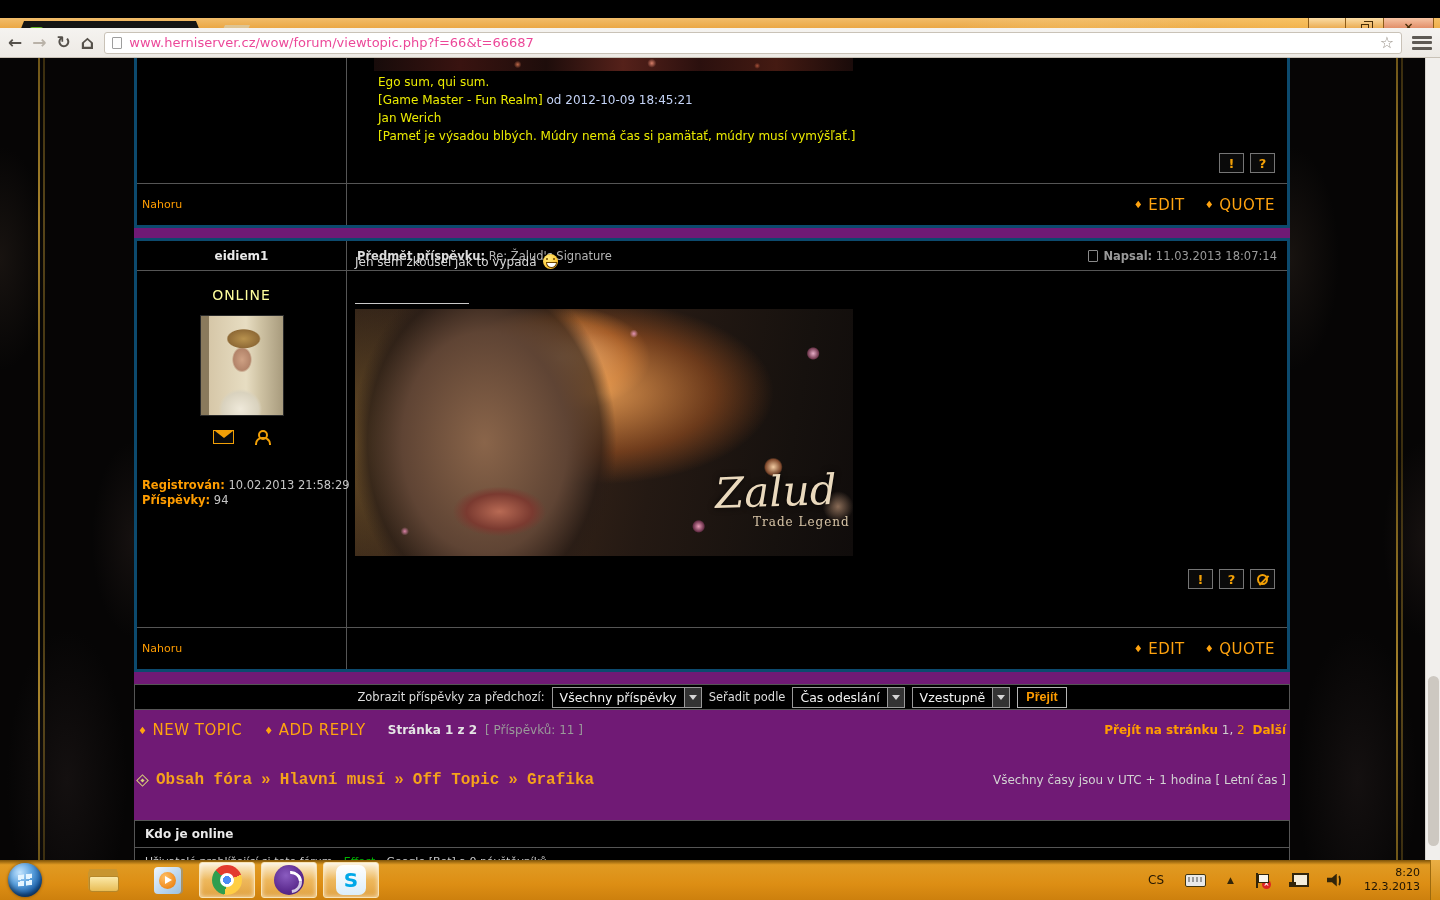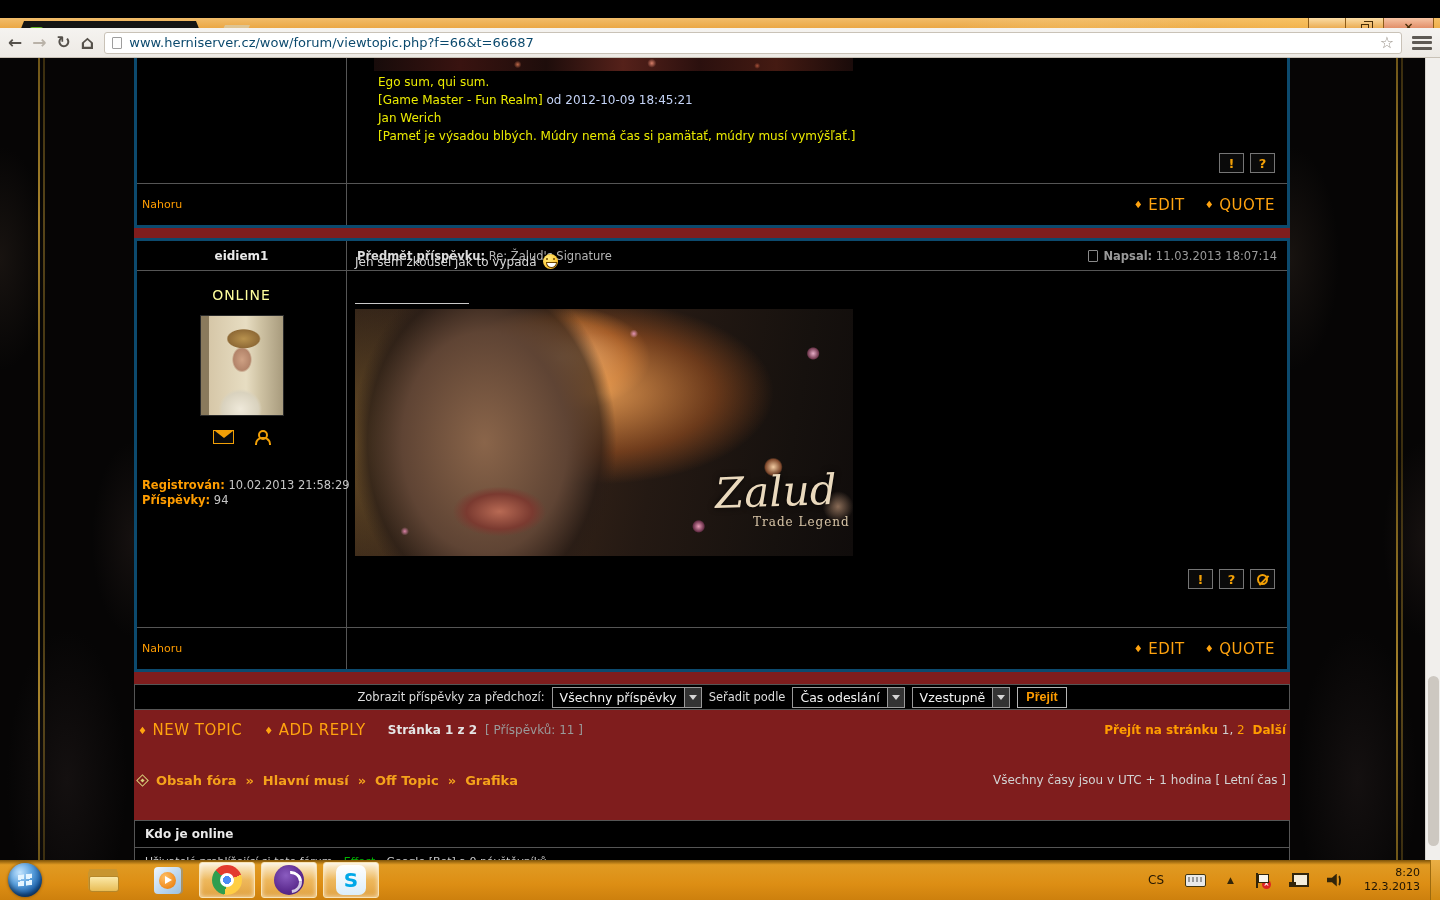--- a/index.html
+++ b/index.html
@@ -39,27 +39,27 @@
 
   .toolbar { position:absolute; left:0; top:28px; width:1440px; height:30px;
     background:linear-gradient(#f5f3f0,#edeae5); border-bottom:1px solid #c8c1b6;
     display:flex; align-items:center; padding:0 8px; gap:10px; }
   .nav-ico { font-size:17px; color:#55514b; line-height:1; font-weight:bold; }
   .nav-ico.dis { color:#b9b2a8; }
   .urlbar { flex:1; height:22px; background:#fff; border:1px solid #c9c2b7; border-radius:3px;
     display:flex; align-items:center; padding:0 7px; gap:7px; }
   .ico-doc { width:10px; height:12px; border:1px solid #9d9d9d; border-radius:1px;
     display:inline-block; background:#fdfdfd; flex:none; }
-  .url-text { font-size:13px; color:#0c4a6e; }
+  .url-text { font-size:13px; color:#ec4899; }
   .star { margin-left:auto; color:#9a938a; font-size:16px; line-height:1; }
   .menu-ico { width:20px; height:14px; display:flex; flex-direction:column; justify-content:space-between; }
   .menu-ico i { display:block; height:3px; background:#5e5a54; border-radius:1px; }
 
   
-  .page { position:absolute; left:0; top:58px; width:1440px; height:802px; background:#7f1d1d; overflow:hidden; }
+  .page { position:absolute; left:0; top:58px; width:1440px; height:802px; background:#701a75; overflow:hidden; }
   .orn { background:
       radial-gradient(ellipse 70px 160px at 0% 25%, #181310 0, transparent 70%),
       radial-gradient(ellipse 60px 140px at 100% 60%, #161110 0, transparent 70%),
       radial-gradient(ellipse 80px 200px at 50% 90%, #141010 0, transparent 75%),
       #060505; }
   .goldline { width:2px; background:linear-gradient(#6d5518,#a8842c 20%,#6d5518 50%,#a8842c 80%,#6d5518); }
   .scrollbar { position:absolute; left:1425px; top:0; width:15px; height:802px;
     background:#f1efec; border-left:1px solid #dad6d0; }
   .thumb { position:absolute; left:2px; top:618px; width:11px; height:170px;
     background:#cdc8c1; border-radius:6px; }
@@ -176,21 +176,21 @@
   .pginfo .cnt { color:#9a9a9a; font-size:12px; margin-left:8px; }
   .goto b { color:#ff9d00; } .goto { color:#cfcfcf; }
   .goto .lnk { color:#ff9d00; }
 
   
   .crumbs { position:absolute; left:0; top:702px; width:1156px; height:40px;
     display:flex; align-items:center; gap:9px; padding-left:4px; }
   .bc-ico { width:9px; height:9px; border:1px solid #d8cf7a; transform:rotate(45deg);
     background:transparent; position:relative; flex:none; }
   .bc-ico::after { content:""; position:absolute; left:2px; top:2px; width:3px; height:3px; background:#d8cf7a; }
-  .bc-link, .bc-sep { color:#f5a21b; font-weight:bold; font-size:13px; }
+  .bc-link, .bc-sep { color:#f5a21b; font-weight:bold; font-size:16px;font-family:Liberation Mono, monospace; }
   .tz { margin-left:auto; padding-right:4px; font-size:12px; color:#d2d2d2; }
 
   
   .who { position:absolute; left:0; top:762px; width:1156px; height:70px; border:1px solid #555; background:#000; }
   .who-h { height:27px; border-bottom:1px solid #555; display:flex; align-items:center;
     padding-left:10px; color:#eaeaea; font-weight:bold; font-size:12px; }
   .who-l { padding:7px 10px 0; font-size:11px; color:#c9c9c9; }
   .who-l .grn { color:#00b400; margin:0 4px; }
 
   

